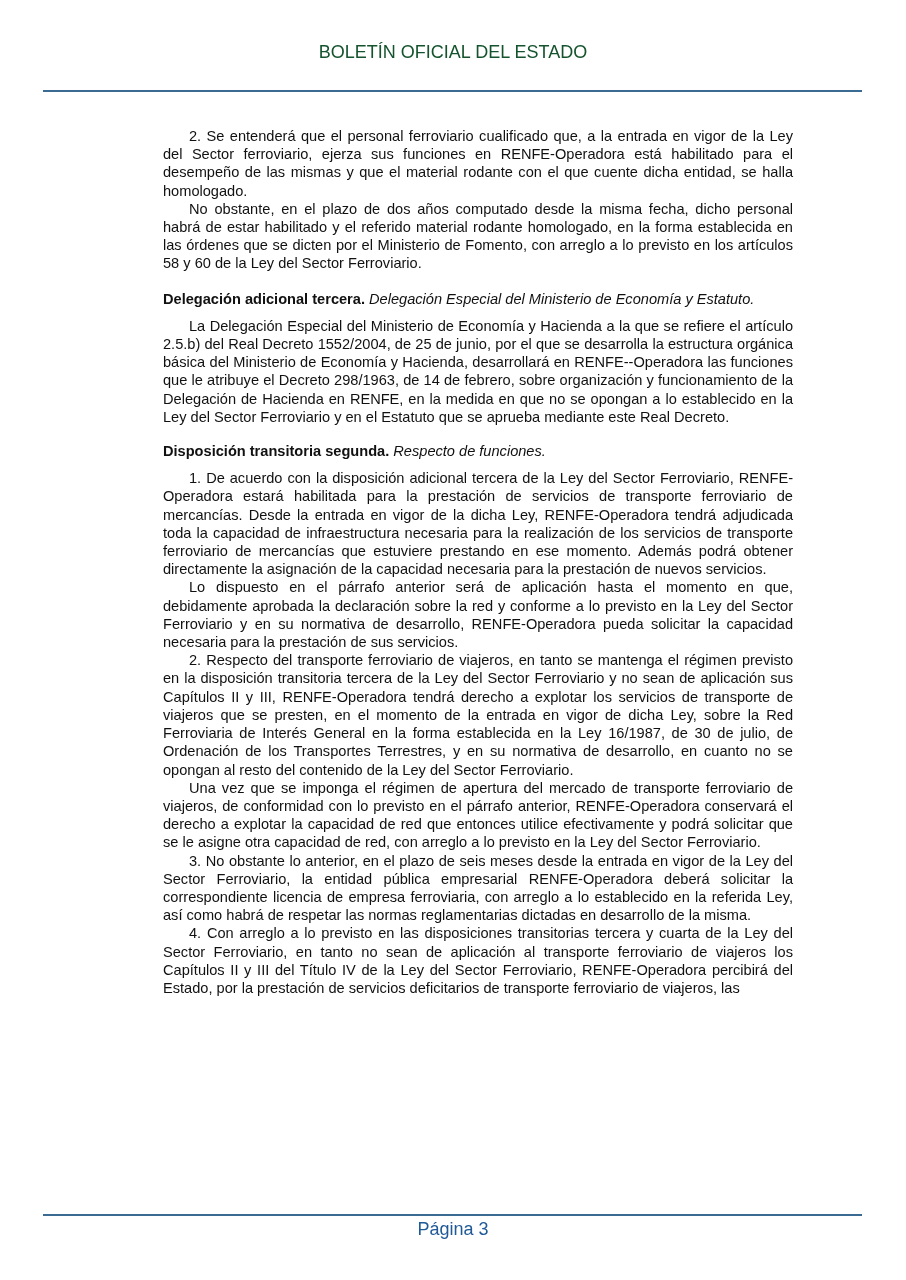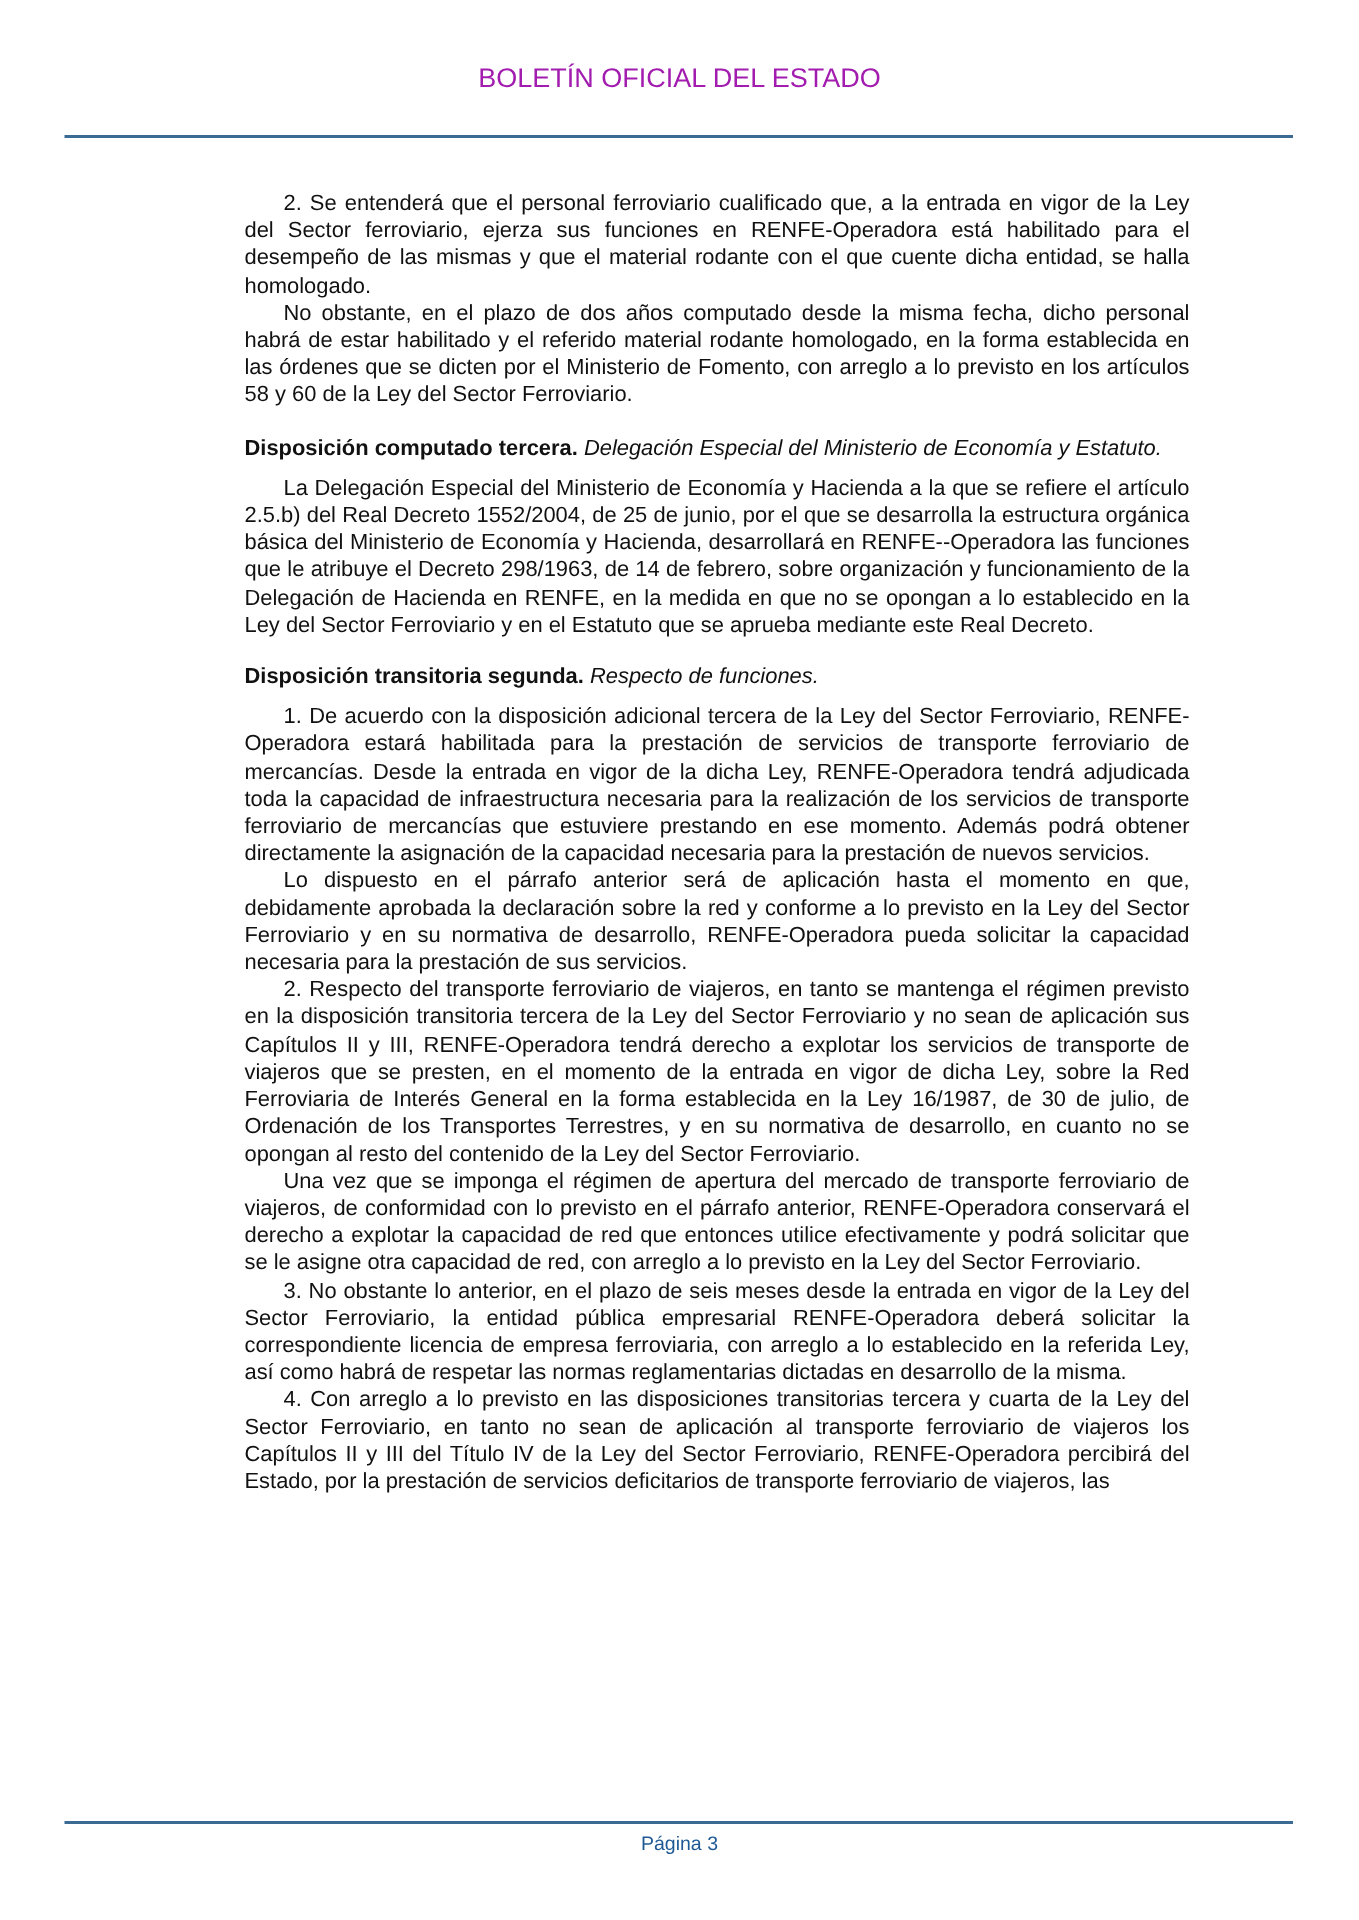--- a/index.html
+++ b/index.html
@@ -14,21 +14,21 @@
       overflow: hidden;
       font-family: "Liberation Sans", sans-serif;
       color: #111111;
     }
     .header {
       position: absolute;
       left: 0;
       top: 40px;
       width: 906px;
       text-align: center;
-      color: #a21caf;
+      color: #14532d;
     }
     .header .title {
       font-size: 18px;
       line-height: 24px;
       letter-spacing: 0px;
     }
     .header .subtitle {
       font-size: 14px;
       line-height: 20px;
       margin-top: 0px;
@@ -41,21 +41,21 @@
       background: #3b6a93;
     }
     .rule.top { top: 90px; }
     .rule.bottom { top: 1214px; }
     .footer {
       position: absolute;
       left: 0;
       top: 1220px;
       width: 906px;
       text-align: center;
-      font-size: 13px;
+      font-size: 18px;
       line-height: 18px;
       color: #1f5a96;
     }
     .content {
       position: absolute;
       left: 138px;
       top: 127px;
       width: 630px;
       font-size: 14.6px;
       line-height: 18.2px;
@@ -85,21 +85,21 @@
 <div class="header">
   <div class="title">BOLETÍN OFICIAL DEL ESTADO</div>
 </div>
 <div class="rule top"></div>
 
 <div class="content">
   <p>2. Se entenderá que el personal ferroviario cualificado que, a la entrada en vigor de la Ley del Sector ferroviario, ejerza sus funciones en RENFE-Operadora está habilitado para el desempeño de las mismas y que el material rodante con el que cuente dicha entidad, se halla homologado.</p>
   <p>No obstante, en el plazo de dos años computado desde la misma fecha, dicho personal habrá de estar habilitado y el referido material rodante homologado, en la forma establecida en las órdenes que se dicten por el Ministerio de Fomento, con arreglo a lo previsto en los artículos 58 y 60 de la Ley del Sector Ferroviario.</p>
 
   <div class="heading first">
-    <b>Disposición computado tercera.</b>
+    <b>Delegación adicional tercera.</b>
     <i>Delegación Especial del Ministerio de Economía y Estatuto.</i>
   </div>
   <p>La Delegación Especial del Ministerio de Economía y Hacienda a la que se refiere el artículo 2.5.b) del Real Decreto 1552/2004, de 25 de junio, por el que se desarrolla la estructura orgánica básica del Ministerio de Economía y Hacienda, desarrollará en RENFE--Operadora las funciones que le atribuye el Decreto 298/1963, de 14 de febrero, sobre organización y funcionamiento de la Delegación de Hacienda en RENFE, en la medida en que no se opongan a lo establecido en la Ley del Sector Ferroviario y en el Estatuto que se aprueba mediante este Real Decreto.</p>
 
 
   <div class="heading">
     <b>Disposición transitoria segunda.</b>
     <i>Respecto de funciones.</i>
   </div>
   <p>1. De acuerdo con la disposición adicional tercera de la Ley del Sector Ferroviario, RENFE-Operadora estará habilitada para la prestación de servicios de transporte ferroviario de mercancías. Desde la entrada en vigor de la dicha Ley, RENFE-Operadora tendrá adjudicada toda la capacidad de infraestructura necesaria para la realización de los servicios de transporte ferroviario de mercancías que estuviere prestando en ese momento. Además podrá obtener directamente la asignación de la capacidad necesaria para la prestación de nuevos servicios.</p>

